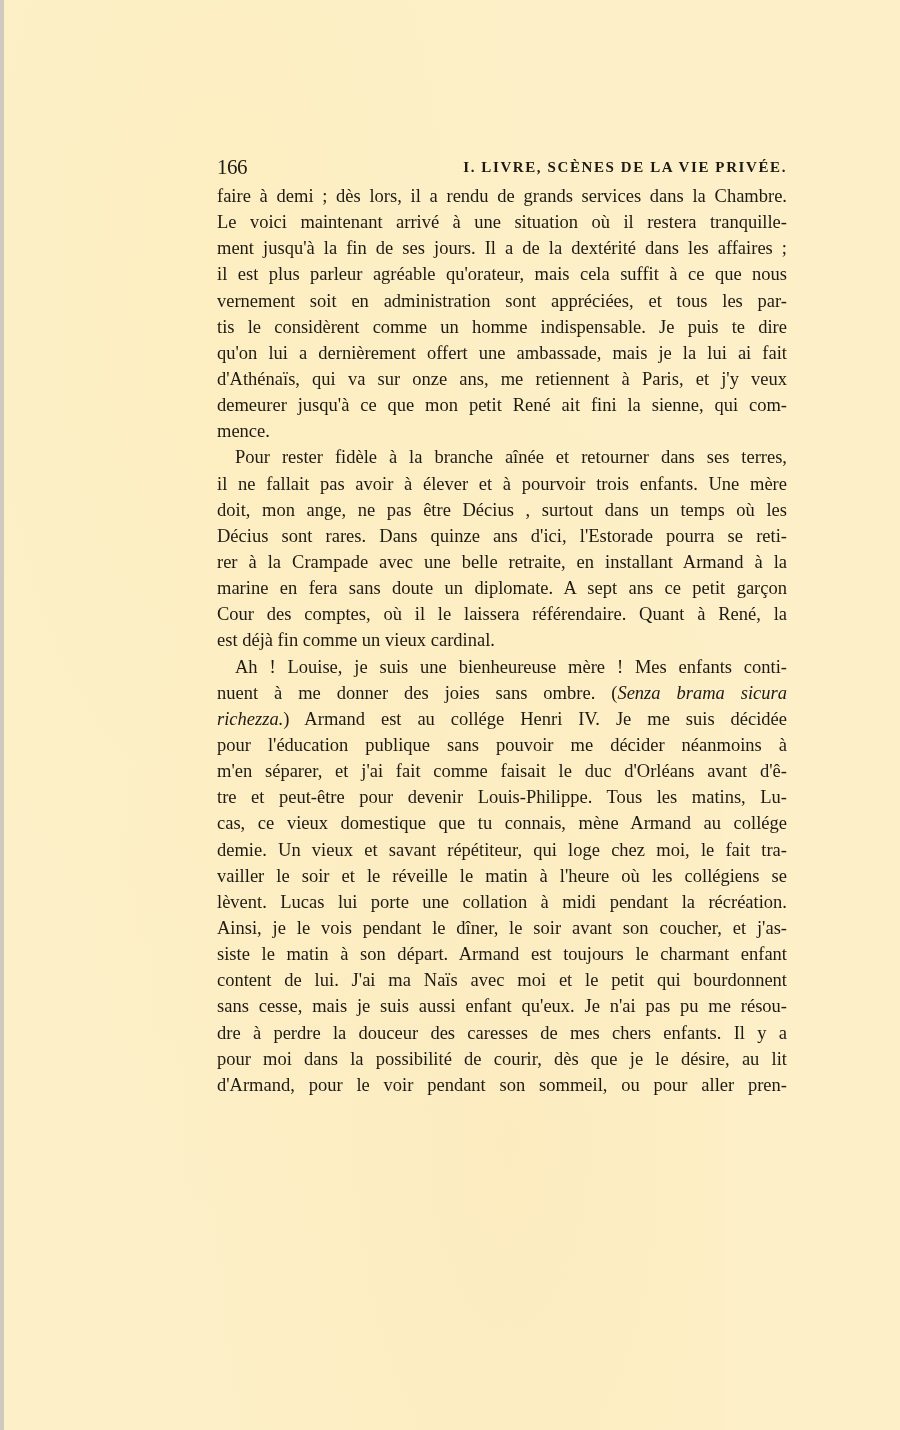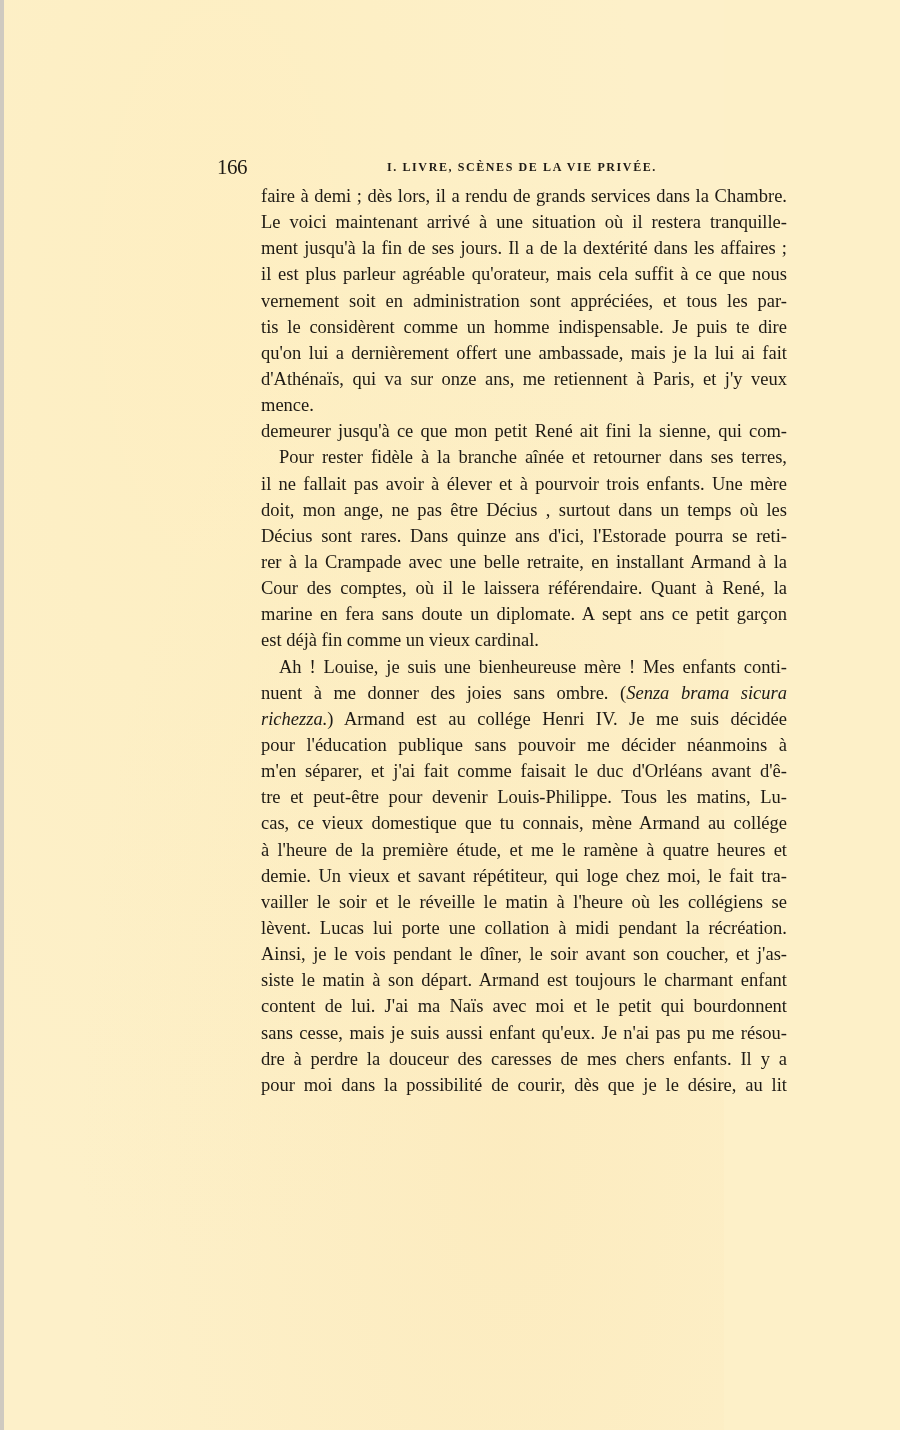--- a/index.html
+++ b/index.html
@@ -40,42 +40,41 @@
       left: 0;
       top: 0;
       font-size: 21px;
       letter-spacing: -0.5px;
     }
     .running-title {
       position: absolute;
       left: 0;
       right: 0;
       top: 0;
-      text-align: center;
+      text-align: right;
       font-weight: bold;
       font-variant: small-caps;
-      font-size: 12px;
+      font-size: 15px;
       letter-spacing: 1.6px;
       padding-left: 40px;
     }
     .body-text {
       position: absolute;
       left: 213px;
       top: 183px;
       width: 570px;
       font-size: 18.5px;
       line-height: 26.15px;
     }
     .line {
       display: block;
       white-space: nowrap;
       text-align: justify;
       text-align-last: justify;
       height: 26.15px;
-      margin-left: 44px;
     }
     .line.last {
       text-align-last: left;
     }
     .line.indent {
       padding-left: 18px;
     }
     .line em, .italic {
       font-style: italic;
     }
@@ -94,49 +93,49 @@
 
     <div>
       <span class="line">faire à demi ; dès lors, il a rendu de grands services dans la Chambre.</span>
       <span class="line">Le voici maintenant arrivé à une situation où il restera tranquille-</span>
       <span class="line">ment jusqu'à la fin de ses jours. Il a de la dextérité dans les affaires ;</span>
       <span class="line">il est plus parleur agréable qu'orateur, mais cela suffit à ce que nous</span>
       <span class="line">vernement soit en administration sont appréciées, et tous les par-</span>
       <span class="line">tis le considèrent comme un homme indispensable. Je puis te dire</span>
       <span class="line">qu'on lui a dernièrement offert une ambassade, mais je la lui ai fait</span>
       <span class="line">d'Athénaïs, qui va sur onze ans, me retiennent à Paris, et j'y veux</span>
+      <span class="line">demeurer jusqu'à ce que mon petit René ait fini la sienne, qui com-</span>
       <span class="line last">mence.</span>
-      <span class="line">demeurer jusqu'à ce que mon petit René ait fini la sienne, qui com-</span>
     </div>
 
     <div>
       <span class="line indent">Pour rester fidèle à la branche aînée et retourner dans ses terres,</span>
       <span class="line">il ne fallait pas avoir à élever et à pourvoir trois enfants. Une mère</span>
       <span class="line">doit, mon ange, ne pas être Décius , surtout dans un temps où les</span>
       <span class="line">Décius sont rares. Dans quinze ans d'ici, l'Estorade pourra se reti-</span>
       <span class="line">rer à la Crampade avec une belle retraite, en installant Armand à la</span>
+      <span class="line">marine en fera sans doute un diplomate. A sept ans ce petit garçon</span>
       <span class="line">Cour des comptes, où il le laissera référendaire. Quant à René, la</span>
-      <span class="line">marine en fera sans doute un diplomate. A sept ans ce petit garçon</span>
       <span class="line last">est déjà fin comme un vieux cardinal.</span>
     </div>
 
     <div>
       <span class="line indent">Ah ! Louise, je suis une bienheureuse mère ! Mes enfants conti-</span>
       <span class="line"><span>nuent à me donner des joies sans ombre. (</span><em>Senza brama sicura</em></span>
       <span class="line"><em>richezza.</em><span>) Armand est au collége Henri IV. Je me suis décidée</span></span>
       <span class="line">pour l'éducation publique sans pouvoir me décider néanmoins à</span>
       <span class="line">m'en séparer, et j'ai fait comme faisait le duc d'Orléans avant d'ê-</span>
       <span class="line">tre et peut-être pour devenir Louis-Philippe. Tous les matins, Lu-</span>
       <span class="line">cas, ce vieux domestique que tu connais, mène Armand au collége</span>
-      <span class="line">à l'heure de la première étude, et me le ramène à quatre heures et</span>
       <span class="line">demie. Un vieux et savant répétiteur, qui loge chez moi, le fait tra-</span>
       <span class="line">vailler le soir et le réveille le matin à l'heure où les collégiens se</span>
       <span class="line">lèvent. Lucas lui porte une collation à midi pendant la récréation.</span>
       <span class="line">Ainsi, je le vois pendant le dîner, le soir avant son coucher, et j'as-</span>
       <span class="line">siste le matin à son départ. Armand est toujours le charmant enfant</span>
       <span class="line">content de lui. J'ai ma Naïs avec moi et le petit qui bourdonnent</span>
       <span class="line">sans cesse, mais je suis aussi enfant qu'eux. Je n'ai pas pu me résou-</span>
       <span class="line">dre à perdre la douceur des caresses de mes chers enfants. Il y a</span>
       <span class="line">pour moi dans la possibilité de courir, dès que je le désire, au lit</span>
+      <span class="line">d'Armand, pour le voir pendant son sommeil, ou pour aller pren-</span>
     </div>
 
   </div>
 </div>
 
 </body></html>

